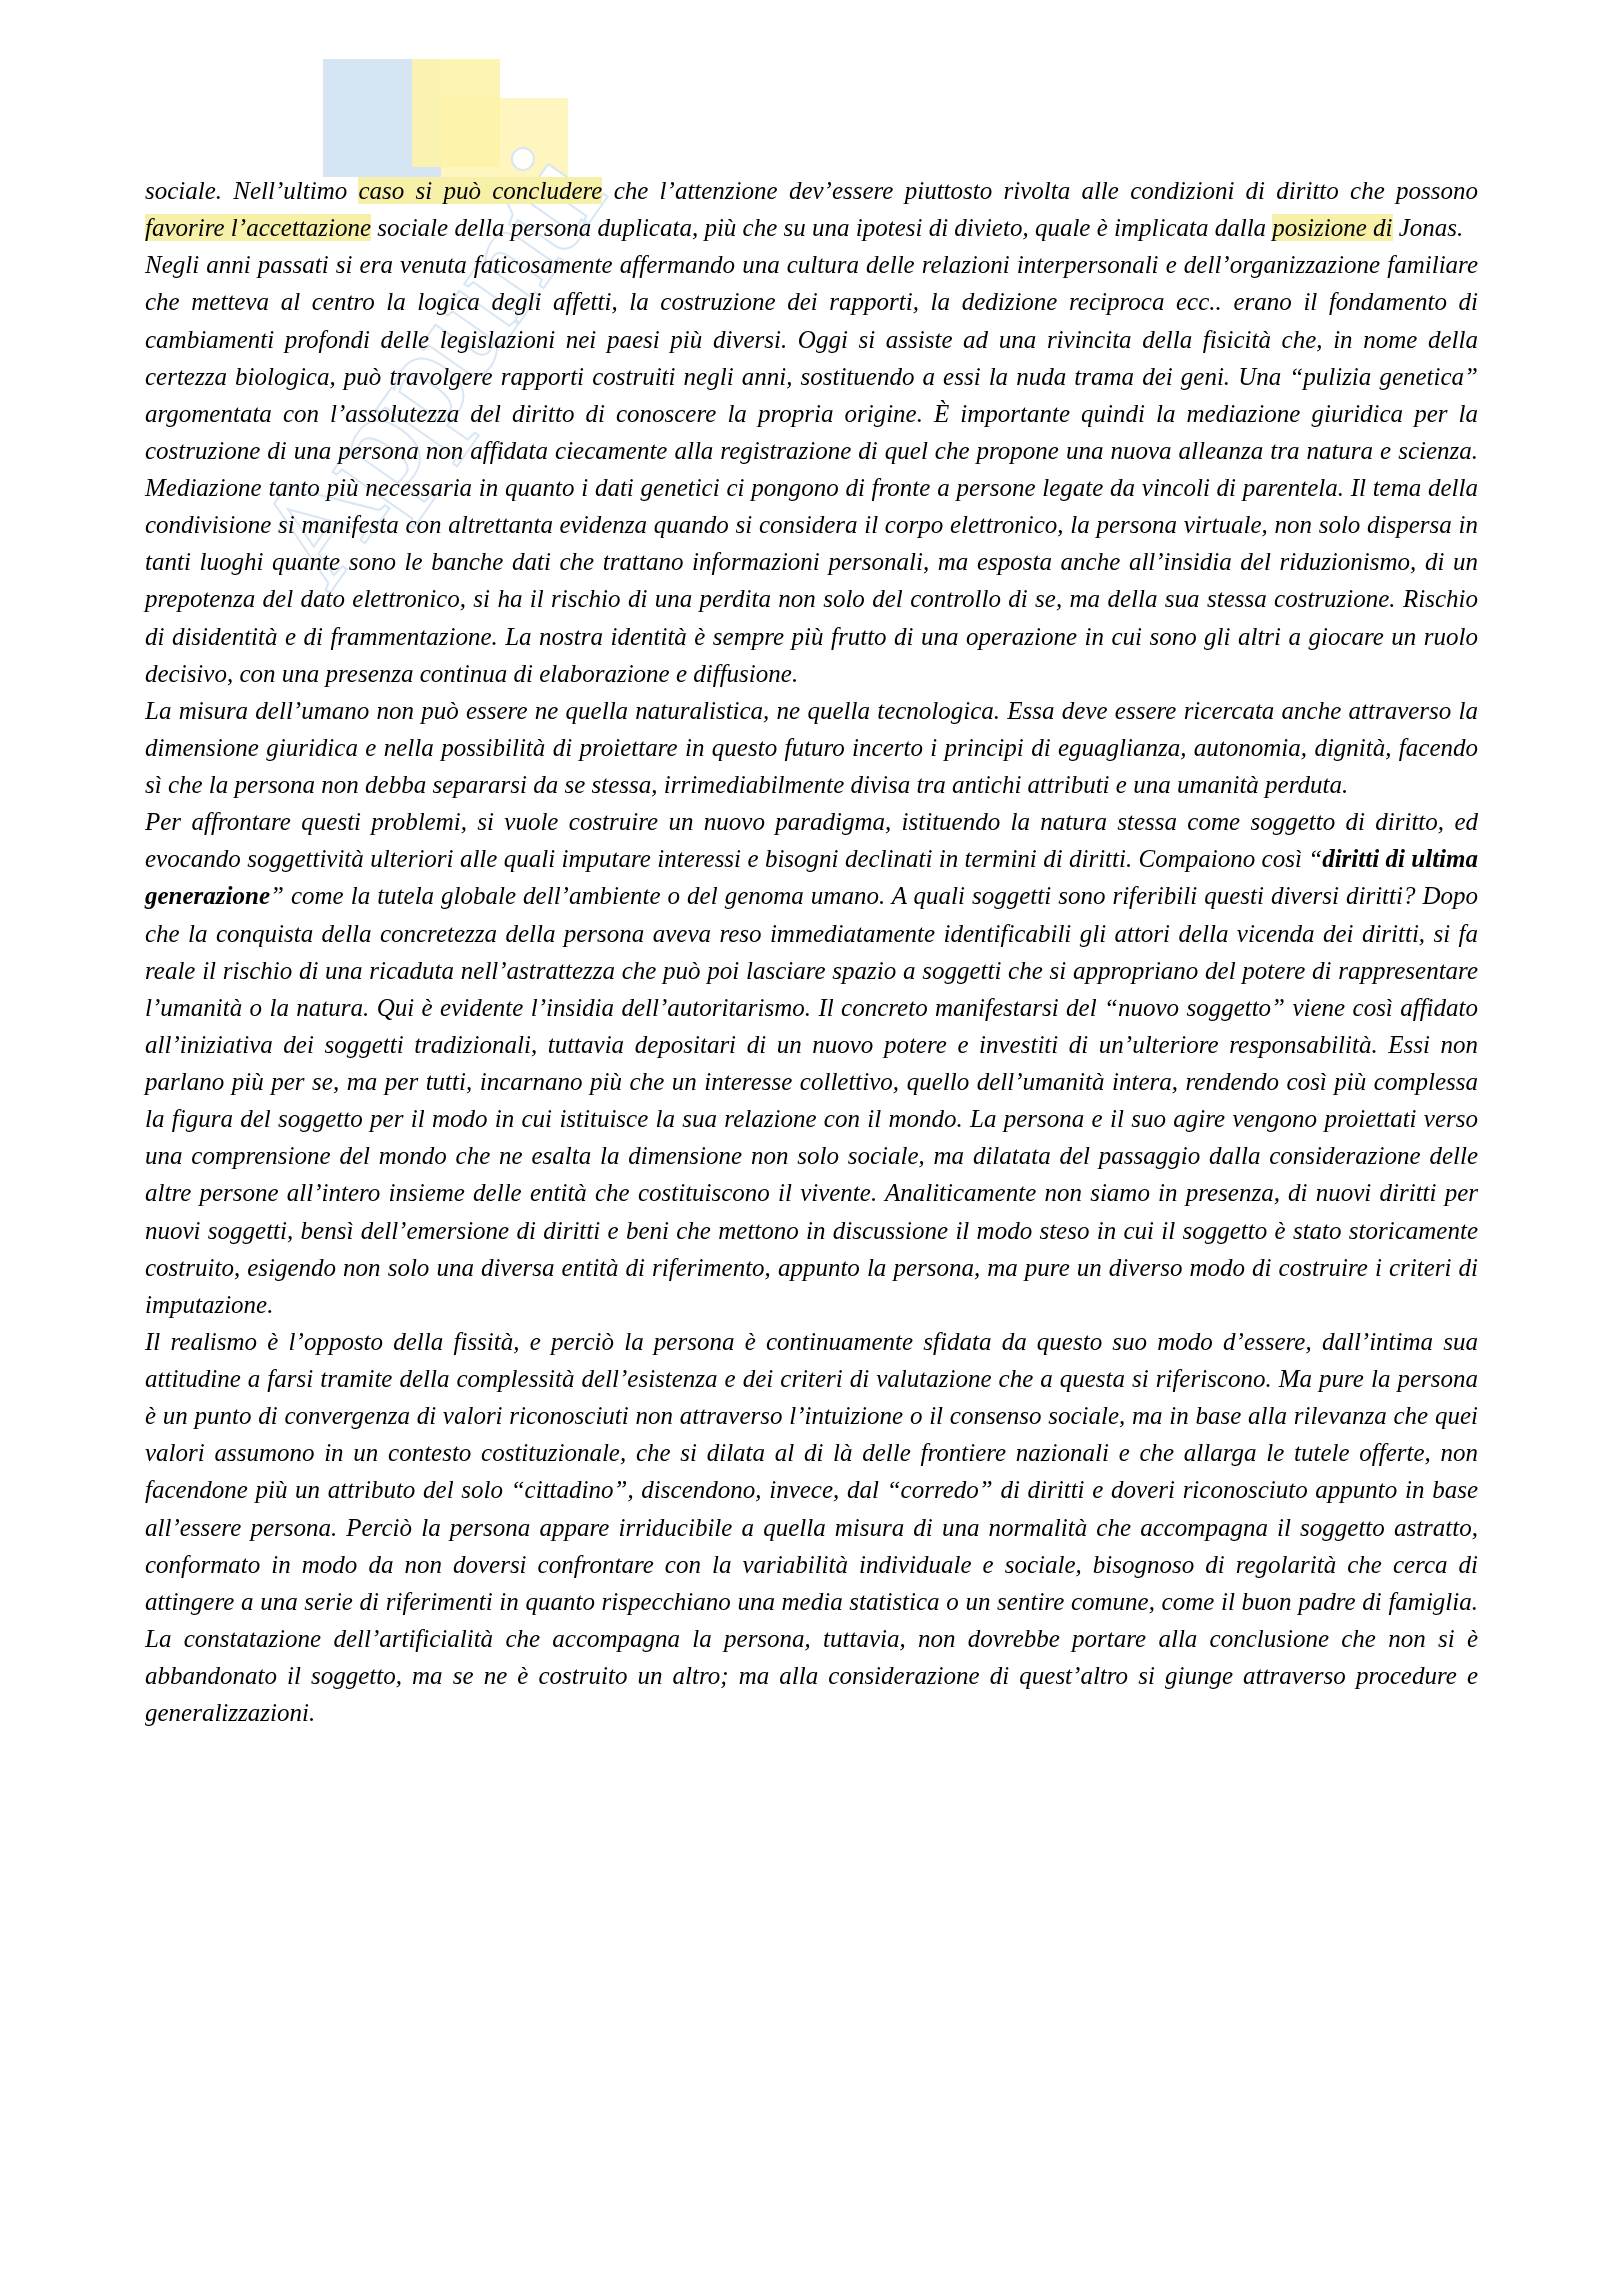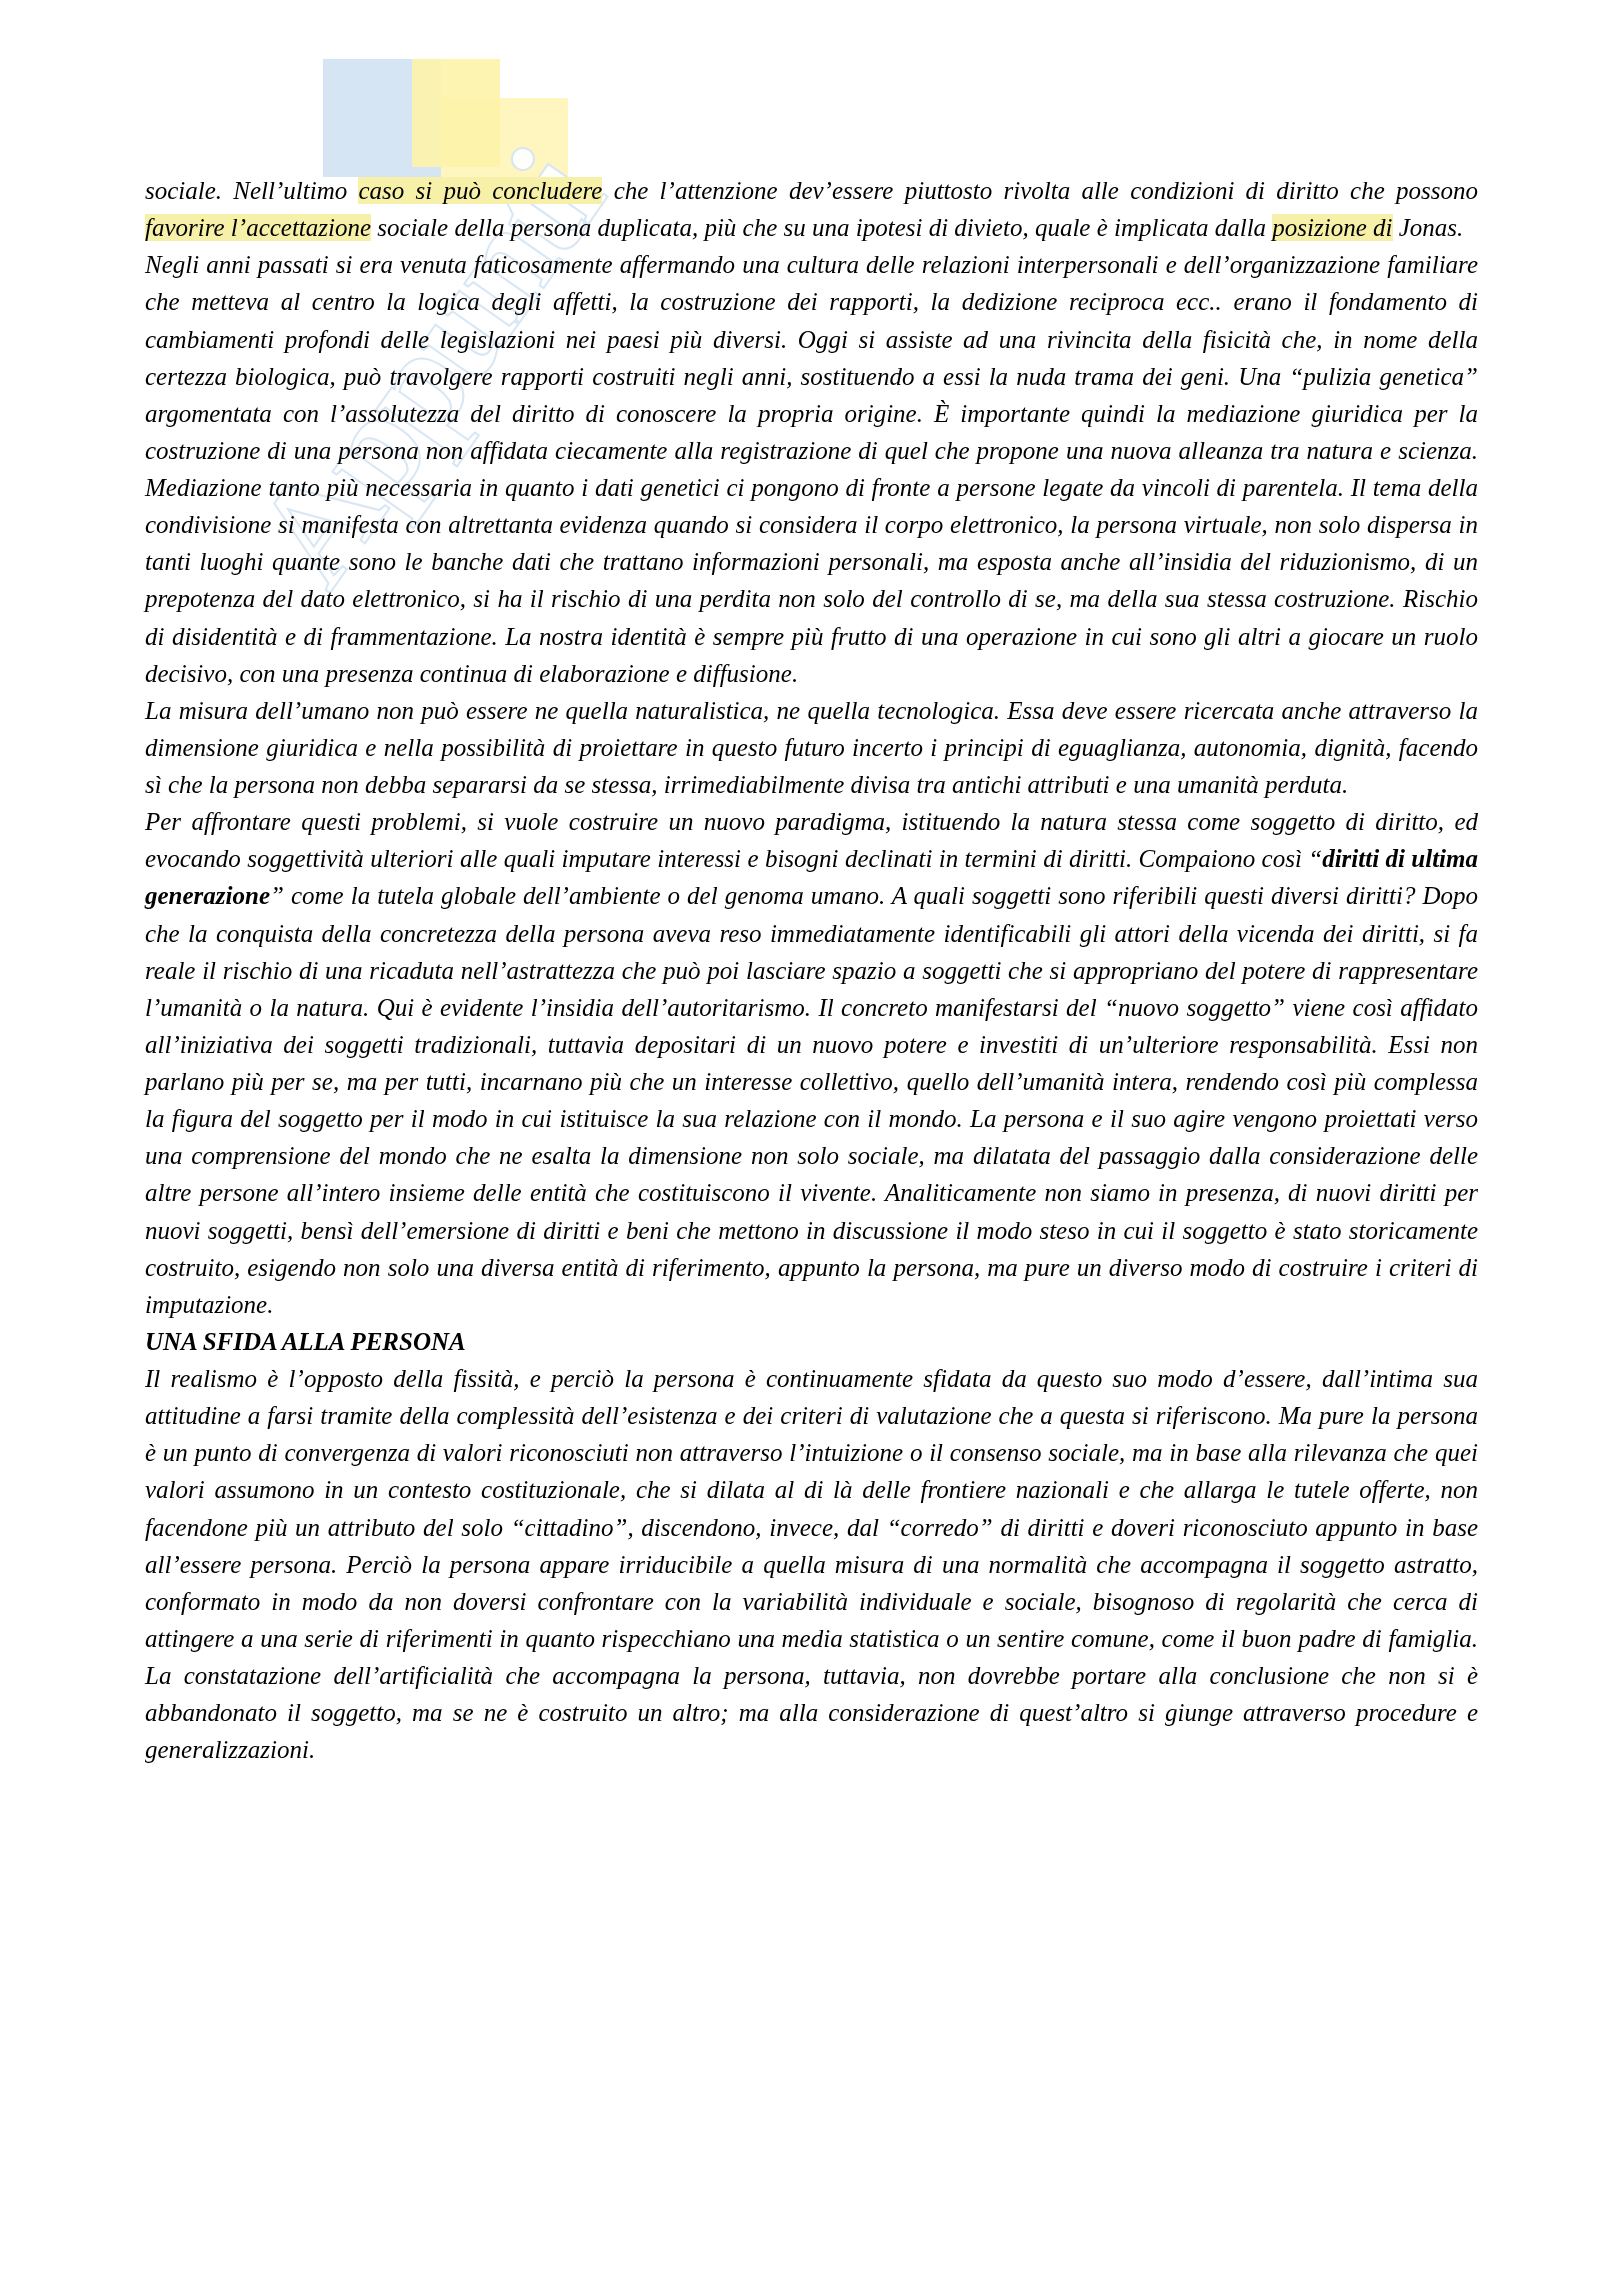--- a/index.html
+++ b/index.html
@@ -112,19 +112,18 @@
 
     <p id="para1"><span>sociale. Nell’ultimo </span><span class="hl-1">caso si può concludere</span><span> che l’attenzione dev’essere piuttosto rivolta alle condizioni di diritto che possono </span><span class="hl-2">favorire l’accettazione</span><span> sociale della persona duplicata, più che su una ipotesi di divieto, quale è implicata dalla </span><span class="hl-3">posizione di</span><span> Jonas.</span></p>
 
     <p>Negli anni passati si era venuta faticosamente affermando una cultura delle relazioni interpersonali e dell’organizzazione familiare che metteva al centro la logica degli affetti, la costruzione dei rapporti, la dedizione reciproca ecc.. erano il fondamento di cambiamenti profondi delle legislazioni nei paesi più diversi. Oggi si assiste ad una rivincita della fisicità che, in nome della certezza biologica, può travolgere rapporti costruiti negli anni, sostituendo a essi la nuda trama dei geni. Una “pulizia genetica” argomentata con l’assolutezza del diritto di conoscere la propria origine. È importante quindi la mediazione giuridica per la costruzione di una persona non affidata ciecamente alla registrazione di quel che propone una nuova alleanza tra natura e scienza. Mediazione tanto più necessaria in quanto i dati genetici ci pongono di fronte a persone legate da vincoli di parentela. Il tema della condivisione si manifesta con altrettanta evidenza quando si considera il corpo elettronico, la persona virtuale, non solo dispersa in tanti luoghi quante sono le banche dati che trattano informazioni personali, ma esposta anche all’insidia del riduzionismo, di un prepotenza del dato elettronico, si ha il rischio di una perdita non solo del controllo di se, ma della sua stessa costruzione. Rischio di disidentità e di frammentazione. La nostra identità è sempre più frutto di una operazione in cui sono gli altri a giocare un ruolo decisivo, con una presenza continua di elaborazione e diffusione.</p>
 
     <p>La misura dell’umano non può essere ne quella naturalistica, ne quella tecnologica. Essa deve essere ricercata anche attraverso la dimensione giuridica e nella possibilità di proiettare in questo futuro incerto i principi di eguaglianza, autonomia, dignità, facendo sì che la persona non debba separarsi da se stessa, irrimediabilmente divisa tra antichi attributi e una umanità perduta.</p>
 
 
     <p id="para4"><span>Per affrontare questi problemi, si vuole costruire un nuovo paradigma, istituendo la natura stessa come soggetto di diritto, ed evocando soggettività ulteriori alle quali imputare interessi e bisogni declinati in termini di diritti. Compaiono così “</span><span class="bold-inline">diritti di ultima generazione</span><span>” come la tutela globale dell’ambiente o del genoma umano. A quali soggetti sono riferibili questi diversi diritti? Dopo che la conquista della concretezza della persona aveva reso immediatamente identificabili gli attori della vicenda dei diritti, si fa reale il rischio di una ricaduta nell’astrattezza che può poi lasciare spazio a soggetti che si appropriano del potere di rappresentare l’umanità o la natura. Qui è evidente l’insidia dell’autoritarismo. Il concreto manifestarsi del “nuovo soggetto” viene così affidato all’iniziativa dei soggetti tradizionali, tuttavia depositari di un nuovo potere e investiti di un’ulteriore responsabilità. Essi non parlano più per se, ma per tutti, incarnano più che un interesse collettivo, quello dell’umanità intera, rendendo così più complessa la figura del soggetto per il modo in cui istituisce la sua relazione con il mondo. La persona e il suo agire vengono proiettati verso una comprensione del mondo che ne esalta la dimensione non solo sociale, ma dilatata del passaggio dalla considerazione delle altre persone all’intero insieme delle entità che costituiscono il vivente. Analiticamente non siamo in presenza, di nuovi diritti per nuovi soggetti, bensì dell’emersione di diritti e beni che mettono in discussione il modo steso in cui il soggetto è stato storicamente costruito, esigendo non solo una diversa entità di riferimento, appunto la persona, ma pure un diverso modo di costruire i criteri di imputazione.</span></p>
 
-    <h2 class="heading">UNA SFIDA ALLA PERSONA</h2>
 
     <p>Il realismo è l’opposto della fissità, e perciò la persona è continuamente sfidata da questo suo modo d’essere, dall’intima sua attitudine a farsi tramite della complessità dell’esistenza e dei criteri di valutazione che a questa si riferiscono. Ma pure la persona è un punto di convergenza di valori riconosciuti non attraverso l’intuizione o il consenso sociale, ma in base alla rilevanza che quei valori assumono in un contesto costituzionale, che si dilata al di là delle frontiere nazionali e che allarga le tutele offerte, non facendone più un attributo del solo “cittadino”, discendono, invece, dal “corredo” di diritti e doveri riconosciuto appunto in base all’essere persona. Perciò la persona appare irriducibile a quella misura di una normalità che accompagna il soggetto astratto, conformato in modo da non doversi confrontare con la variabilità individuale e sociale, bisognoso di regolarità che cerca di attingere a una serie di riferimenti in quanto rispecchiano una media statistica o un sentire comune, come il buon padre di famiglia. La constatazione dell’artificialità che accompagna la persona, tuttavia, non dovrebbe portare alla conclusione che non si è abbandonato il soggetto, ma se ne è costruito un altro; ma alla considerazione di quest’altro si giunge attraverso procedure e generalizzazioni.</p>
 
   </div>
 </div>
 
 
 </body></html>

